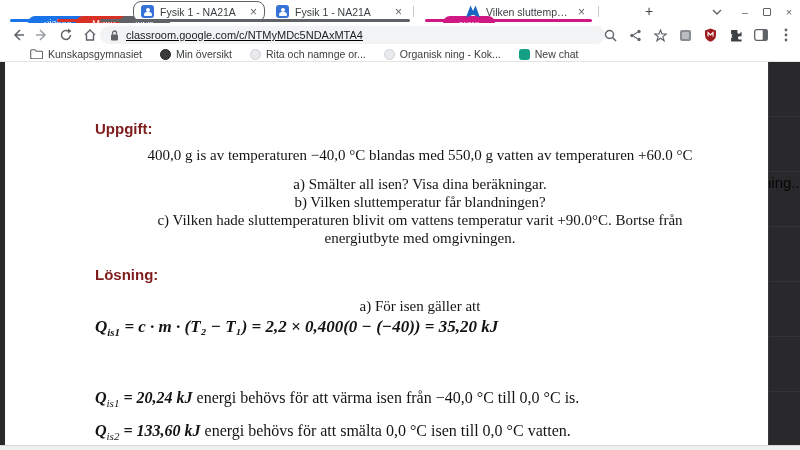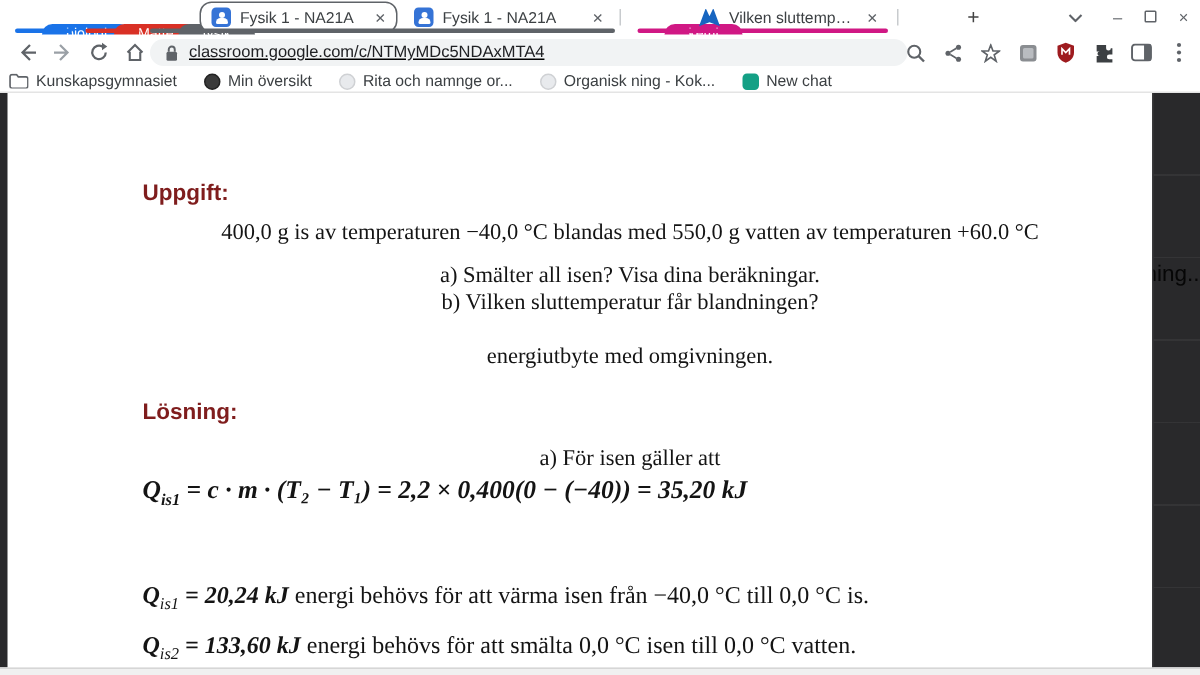--- a/index.html
+++ b/index.html
@@ -47,21 +47,21 @@
              display:flex; align-items:center; }
   .navbtn { width:24px; height:20px; display:flex; align-items:center; justify-content:center; cursor:pointer; }
   .omnibox { position:absolute; left:100px; top:3px; width:505px; height:18px; background:#f1f3f4;
              border-radius:9px; display:flex; align-items:center; padding:0 10px; gap:7px; cursor:text;text-decoration:underline; }
   .url { font-size:11px; color:#202124; white-space:nowrap; }
   .tb-right { position:absolute; right:4px; top:2px; height:20px; display:flex; align-items:center; gap:4px; }
   .tbicon { width:21px; height:20px; display:flex; align-items:center; justify-content:center; cursor:pointer; }
 
   
   .bookmarks { position:absolute; left:0; top:47px; width:800px; height:15px; background:#fff;
-               display:flex; align-items:center; gap:6px; padding-left:0;
+               display:flex; align-items:center; gap:6px; padding-left:24px;
                border-bottom:1px solid #e4e4e4; }
   .bm { display:flex; align-items:center; gap:5px; font-size:10.5px; color:#3c4043;
         padding:0 6px; cursor:pointer; white-space:nowrap; }
   .bm-dot { width:11px; height:11px; border-radius:50%; }
   .bm-dot.dark { background:#3b3b3b; border:1px solid #222; }
   .bm-dot.lite { background:#e8eaed; border:1px solid #cfd1d4; }
   .bm-sq { width:11px; height:11px; border-radius:3px; background:#14a085; }
 
   
   .content { position:absolute; left:0; top:62px; width:800px; height:383px; background:#fff; }
@@ -242,20 +242,21 @@
     </span>
   </div>
 
   <div class="content">
 
     <div class="doc">
       <div class="dhead" style="top:58px">Uppgift:</div>
       <div class="dline" style="top:85px">400,0 g is av temperaturen −40,0 °C blandas med 550,0 g vatten av temperaturen +60.0 °C</div>
       <div class="dline" style="top:114px">a) Smälter all isen? Visa dina beräkningar.</div>
       <div class="dline" style="top:132px">b) Vilken sluttemperatur får blandningen?</div>
+      <div class="dline" style="top:150px">c) Vilken hade sluttemperaturen blivit om vattens temperatur varit +90.0°C. Bortse från</div>
       <div class="dline" style="top:168px">energiutbyte med omgivningen.</div>
       <div class="dhead" style="top:204px">Lösning:</div>
       <div class="dline" style="top:236px">a) För isen gäller att</div>
 
       <div class="eq" style="top:255px">
         <span class="mi">Q</span><sub>is1</sub><span class="mi"> = c · m · (T₂ − T₁) = 2,2 × 0,400(0 − (−40)) = 35,20 kJ</span>
       </div>
 
       <div class="exp" style="top:327px">
         <span class="math">Q</span><sub>is1</sub><span class="math"> = 20,24 kJ</span><span> energi behövs för att värma isen från −40,0 °C till 0,0 °C is.</span>

